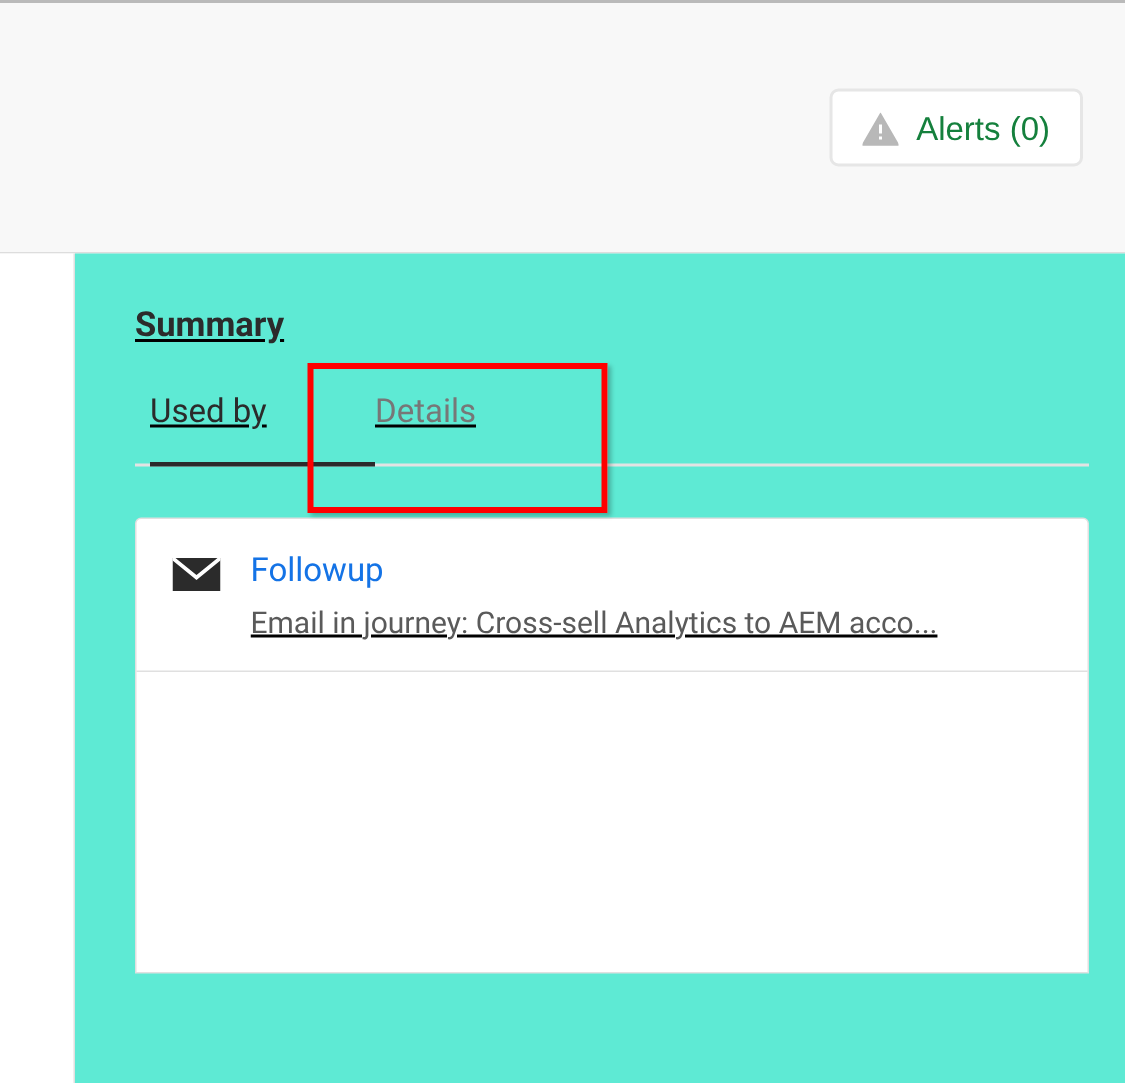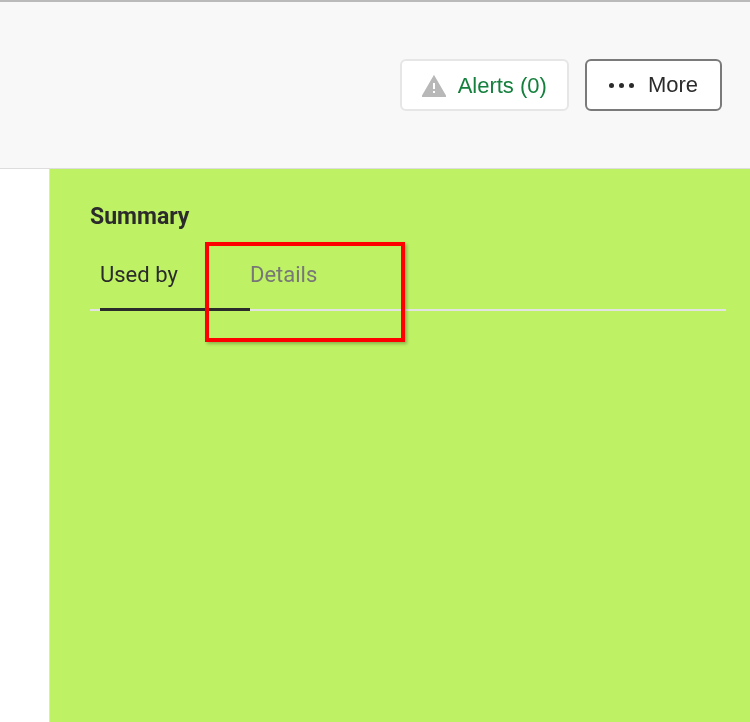--- a/index.html
+++ b/index.html
@@ -76,22 +76,23 @@
       height: calc(100% - 167px);
     }
     .left-gutter {
       width: 50px;
       background: #ffffff;
       border-right: 1px solid #e0e0e0;
       height: 100%;
     }
     .panel {
       flex: 1;
-      background: #bef264;
+      background: #5eead4;
       padding: 34px 24px 0 40px;
+      text-decoration: underline;
     }
     .summary-title {
       font-size: 23px;
       font-weight: 700;
       color: #2b2b2b;
       margin-bottom: 32px;
     }
     .tabs-row {
       position: relative;
       display: flex;
@@ -189,39 +190,46 @@
   <div class="toolbar">
     <button class="alerts-btn">
       <svg viewBox="0 0 24 24">
         <path d="M12 2 L23 21 L1 21 Z M12 9 L12 14 M12 17 L12 18" stroke="#b8b8b8" stroke-width="2.2" fill="#b8b8b8" fill-opacity="0"></path>
         <path d="M12 2 L23 21 L1 21 Z" fill="#b8b8b8"></path>
         <rect x="11" y="8" width="2" height="6" fill="#fff"></rect>
         <rect x="11" y="16" width="2" height="2" fill="#fff"></rect>
       </svg>
       <span>Alerts (0)</span>
     </button>
-    <button class="more-btn">
-      <span class="ellipsis">
-        <span class="dot"></span>
-          <span class="dot"></span>
-          <span class="dot"></span>
-      </span>
-      <span>More</span>
-    </button>
   </div>
 
   <div class="body-area">
     <div class="left-gutter"></div>
     <div class="panel">
       <div class="summary-title">Summary</div>
 
       <div class="tabs-row">
         <button class="tab usedby">
           <span>Used by</span>
           <span class="tab-underline"></span>
         </button>
         <button class="tab details">Details</button>
         <div class="highlight-box"></div>
       </div>
 
+      <div class="usage-list">
+        <div class="usage-item">
+          <div class="usage-icon">
+            <svg viewBox="0 0 32 22">
+              <rect x="0" y="0" width="32" height="22" fill="#2b2b2b"></rect>
+              <path d="M0 0 L16 13 L32 0" fill="none" stroke="#fff" stroke-width="2.5"></path>
+            </svg>
+          </div>
+          <div class="usage-content">
+            <a class="usage-link">Followup</a>
+            <div class="usage-desc">Email in journey: Cross-sell Analytics to AEM acco...</div>
+          </div>
+        </div>
+        <div class="usage-empty"></div>
+      </div>
     </div>
   </div>
 </div>
 
 </body></html>

